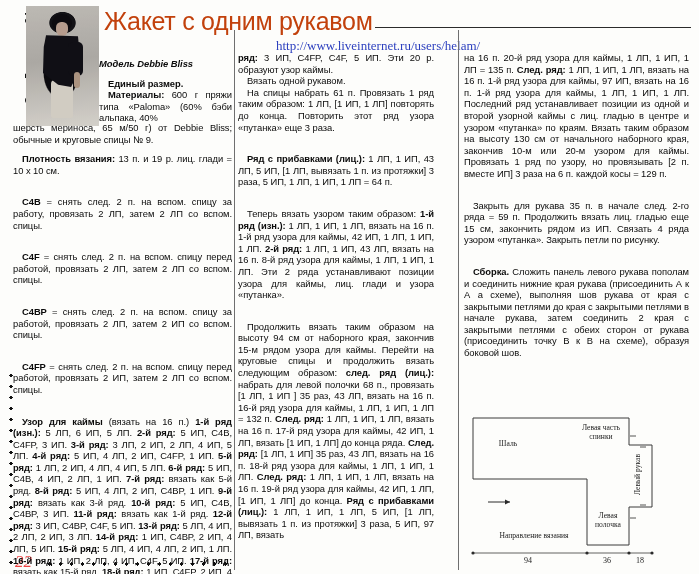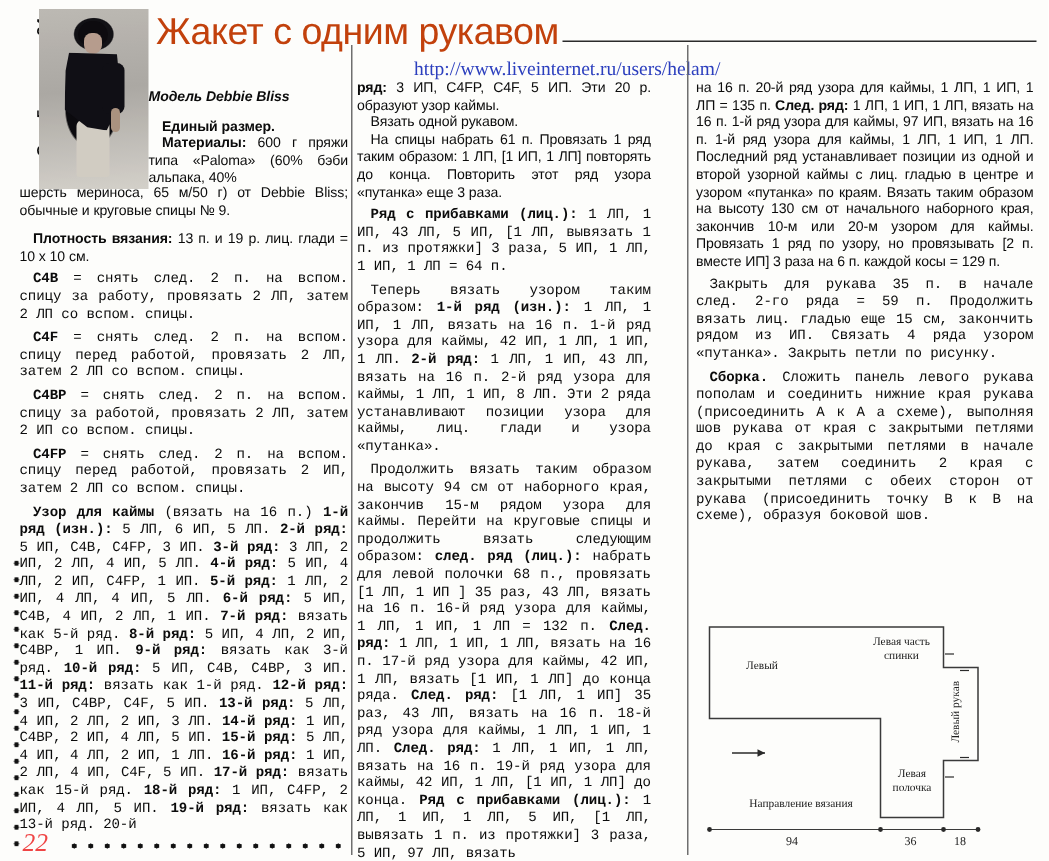--- a/index.html
+++ b/index.html
@@ -149,21 +149,21 @@
     position: absolute;
     font-size: 9.4px;
     line-height: 11.6px;
     text-align: justify;
     color: #0b0b0b;
     letter-spacing: -.05px;
   }
   .col p { margin: 0; }
   .col p.ind { text-indent: 9px; }
   .col p.sp { margin-top: 8px; }
-  .col p.sp-s { margin-top: 4px; font-family: Liberation Mono, monospace; }
+  .col p.sp-s { margin-top: 20px; }
   b { font-weight: 700; }
 
   #col1 { left: 99px;  top: 58px;  width: 133px; }
   #col1-wide { left: 13px; top: 122px; width: 219px; }
   #col2 { left: 238px; top: 52px;  width: 196px; }
   #col3 { left: 464px; top: 52px;  width: 225px; }
 
   .divider {
     position: absolute;
     width: 1px;
@@ -249,21 +249,21 @@
   </div>
 
   <div class="col" id="col2">
     <p><b>ряд:</b><span> 3 ИП, C4FP, C4F, 5 ИП. Эти 20 р. образуют узор каймы.</span></p>
 
     <p class="ind">Вязать одной рукавом.</p>
     <p class="ind">На спицы набрать 61 п. Провязать 1 ряд таким образом: 1 ЛП, [1 ИП, 1 ЛП] повторять до конца. Повторить этот ряд узора «путанка» еще 3 раза.</p>
 
     <p class="ind sp-s"><b>Ряд с прибавками (лиц.):</b><span> 1 ЛП, 1 ИП, 43 ЛП, 5 ИП, [1 ЛП, вывязать 1 п. из протяжки] 3 раза, 5 ИП, 1 ЛП, 1 ИП, 1 ЛП = 64 п.</span></p>
 
-    <p class="ind sp-s"><span>Теперь вязать узором таким образом: </span><b>1-й ряд (изн.):</b><span> 1 ЛП, 1 ИП, 1 ЛП, вязать на 16 п. 1-й ряд узора для каймы, 42 ИП, 1 ЛП, 1 ИП, 1 ЛП. </span><b>2-й ряд:</b><span> 1 ЛП, 1 ИП, 43 ЛП, вязать на 16 п. 2-й ряд узора для каймы, 1 ЛП, 1 ИП, 8 ЛП. Эти 2 ряда устанавливают позиции узора для каймы, лиц. глади и узора «путанка».</span></p>
+    <p class="ind sp-s"><span>Теперь вязать узором таким образом: </span><b>1-й ряд (изн.):</b><span> 1 ЛП, 1 ИП, 1 ЛП, вязать на 16 п. 1-й ряд узора для каймы, 42 ИП, 1 ЛП, 1 ИП, 1 ЛП. </span><b>2-й ряд:</b><span> 1 ЛП, 1 ИП, 43 ЛП, вязать на 16 п. 8-й ряд узора для каймы, 1 ЛП, 1 ИП, 1 ЛП. Эти 2 ряда устанавливают позиции узора для каймы, лиц. глади и узора «путанка».</span></p>
 
     <p class="ind sp-s"><span>Продолжить вязать таким образом на высоту 94 см от наборного края, закончив 15-м рядом узора для каймы. Перейти на круговые спицы и продолжить вязать следующим образом: </span><b>след. ряд (лиц.):</b><span> набрать для левой полочки 68 п., провязать [1 ЛП, 1 ИП ] 35 раз, 43 ЛП, вязать на 16 п. 16-й ряд узора для каймы, 1 ЛП, 1 ИП, 1 ЛП = 132 п. </span><b>След. ряд:</b><span> 1 ЛП, 1 ИП, 1 ЛП, вязать на 16 п. 17-й ряд узора для каймы, 42 ИП, 1 ЛП, вязать [1 ИП, 1 ЛП] до конца ряда. </span><b>След. ряд:</b><span> [1 ЛП, 1 ИП] 35 раз, 43 ЛП, вязать на 16 п. 18-й ряд узора для каймы, 1 ЛП, 1 ИП, 1 ЛП. </span><b>След. ряд:</b><span> 1 ЛП, 1 ИП, 1 ЛП, вязать на 16 п. 19-й ряд узора для каймы, 42 ИП, 1 ЛП, [1 ИП, 1 ЛП] до конца. </span><b>Ряд с прибавками (лиц.):</b><span> 1 ЛП, 1 ИП, 1 ЛП, 5 ИП, [1 ЛП, вывязать 1 п. из протяжки] 3 раза, 5 ИП, 97 ЛП, вязать</span></p>
   </div>
 
   <div class="col" id="col3">
     <p><span>на 16 п. 20-й ряд узора для каймы, 1 ЛП, 1 ИП, 1 ЛП = 135 п. </span><b>След. ряд:</b><span> 1 ЛП, 1 ИП, 1 ЛП, вязать на 16 п. 1-й ряд узора для каймы, 97 ИП, вязать на 16 п. 1-й ряд узора для каймы, 1 ЛП, 1 ИП, 1 ЛП. Последний ряд устанавливает позиции из одной и второй узорной каймы с лиц. гладью в центре и узором «путанка» по краям. Вязать таким образом на высоту 130 см от начального наборного края, закончив 10-м или 20-м узором для каймы. Провязать 1 ряд по узору, но провязывать [2 п. вместе ИП] 3 раза на 6 п. каждой косы = 129 п.</span></p>
     <p class="ind sp-s">Закрыть для рукава 35 п. в начале след. 2-го ряда = 59 п. Продолжить вязать лиц. гладью еще 15 см, закончить рядом из ИП. Связать 4 ряда узором «путанка». Закрыть петли по рисунку.</p>
     <p class="ind sp-s"><b>Сборка.</b><span> Сложить панель левого рукава пополам и соединить нижние края рукава (присоединить А к А а схеме), выполняя шов рукава от края с закрытыми петлями до края с закрытыми петлями в начале рукава, затем соединить 2 края с закрытыми петлями с обеих сторон от рукава (присоединить точку В к В на схеме), образуя боковой шов.</span></p>
   </div>
 
@@ -280,21 +280,21 @@
       <circle cx="121" cy="147" r="1.6" fill="#2a2a2a"></circle>
       <circle cx="163" cy="147" r="1.6" fill="#2a2a2a"></circle>
       <circle cx="186" cy="147" r="1.6" fill="#2a2a2a"></circle>
 
       <line x1="164" y1="30" x2="170" y2="30" stroke="#2a2a2a" stroke-width="0.8"></line>
       <line x1="174" y1="41" x2="180" y2="41" stroke="#2a2a2a" stroke-width="0.8"></line>
       <line x1="174" y1="99" x2="180" y2="99" stroke="#2a2a2a" stroke-width="0.8"></line>
       <line x1="164" y1="112" x2="170" y2="112" stroke="#2a2a2a" stroke-width="0.8"></line>
     </svg>
 
-    <div class="dlabel" style="left:14px; top:33px; width:56px;">Левый</div>
+    <div class="dlabel" style="left:14px; top:33px; width:56px;">Шаль</div>
     <div class="dlabel" style="left:100px; top:17px; width:70px;">Левая часть<br>спинки</div>
     <div class="dlabel vert" style="left:140px; top:64px; width:62px;">Левый рукав</div>
     <div class="dlabel" style="left:110px; top:105px; width:64px;">Левая<br>полочка</div>
     <div class="dlabel" style="left:12px; top:99px; width:112px;margin-top:26px;">Направление вязания</div>
 
     <div class="dim" style="left:58px; top:150px;text-align:center;">94</div>
     <div class="dim" style="left:137px; top:150px;">36</div>
     <div class="dim" style="left:170px; top:150px;">18</div>
   </div>
 

